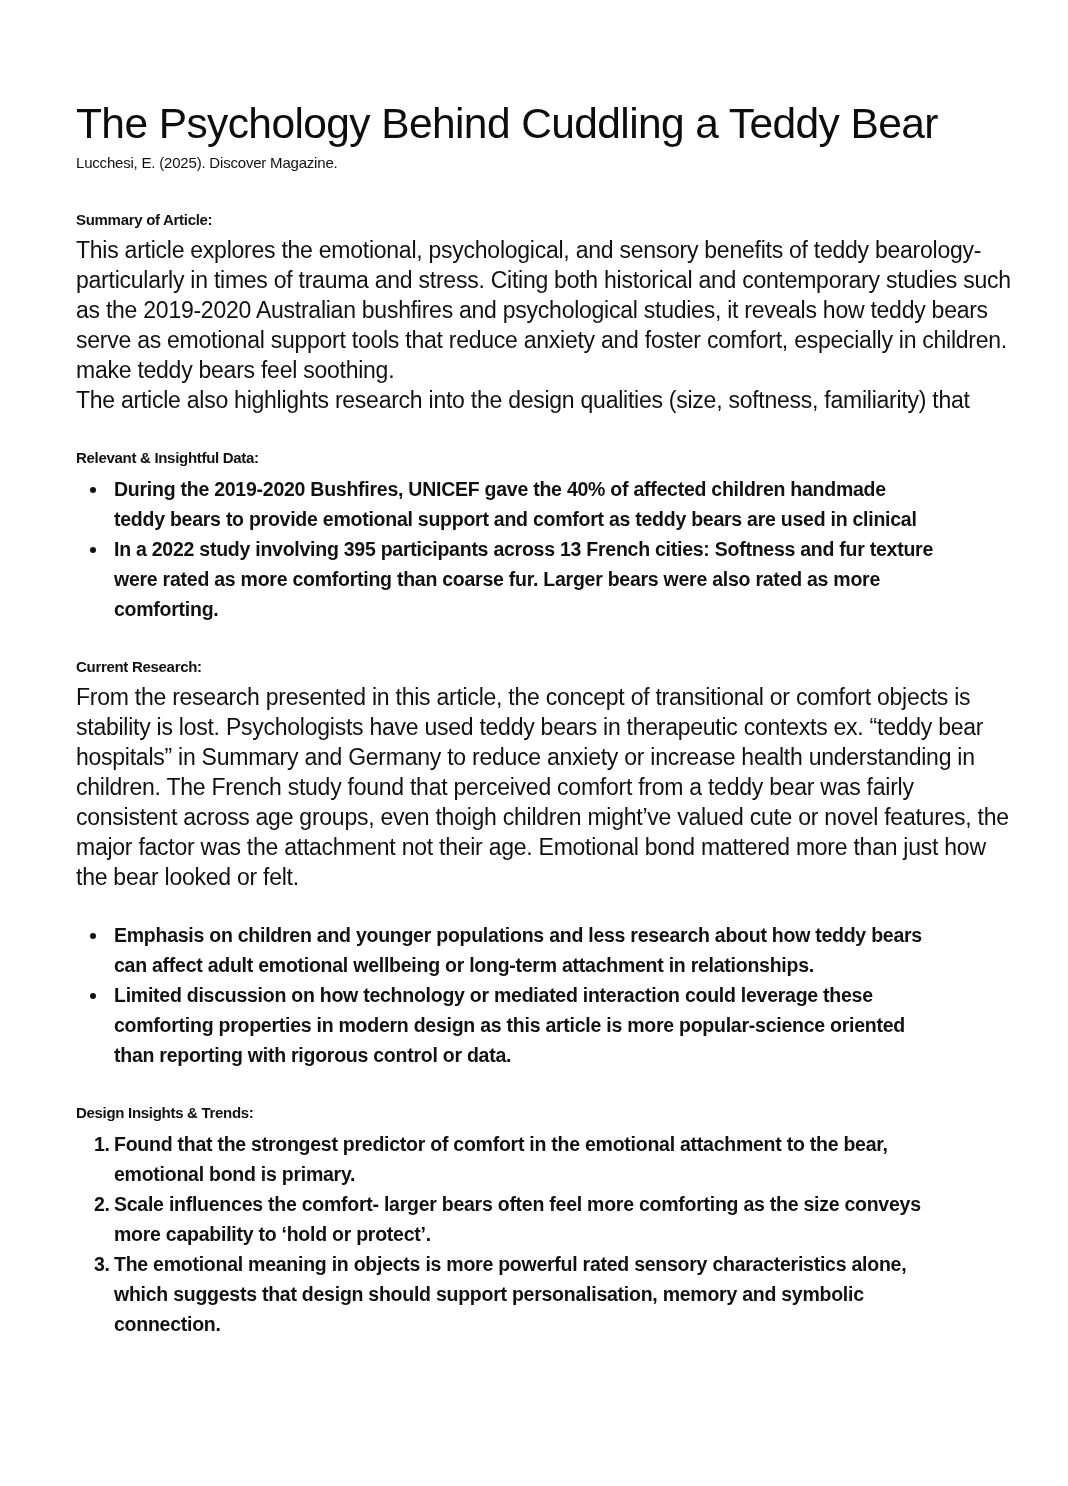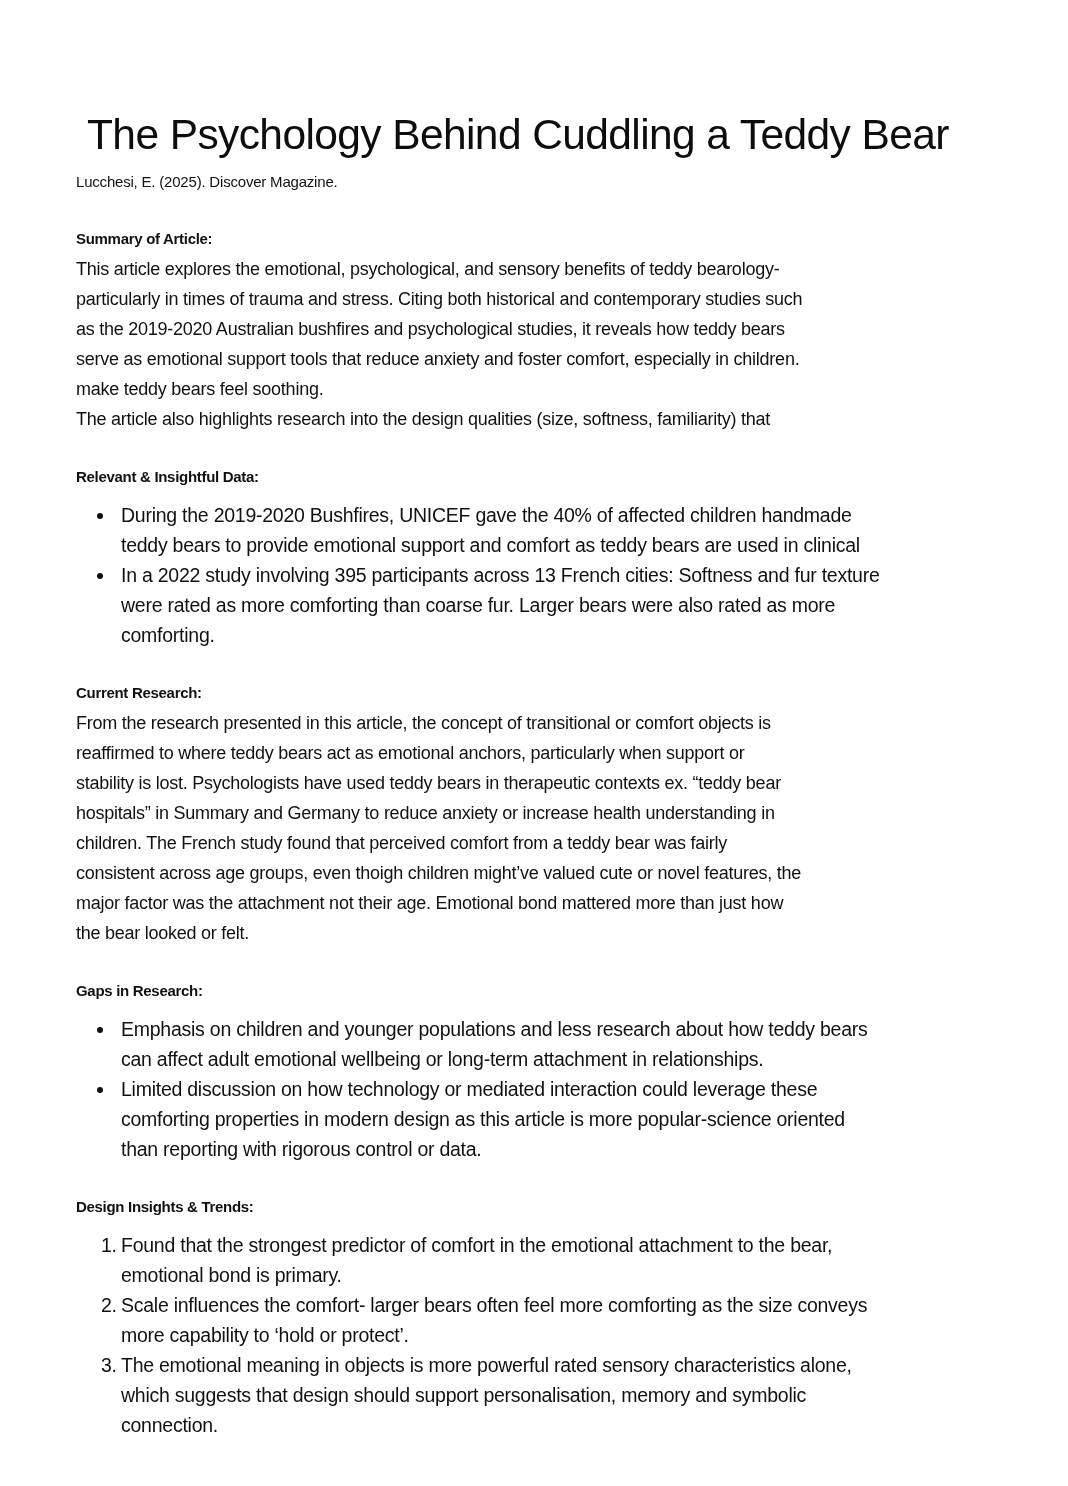--- a/index.html
+++ b/index.html
@@ -19,21 +19,21 @@
       position: absolute;
       left: 76px;
       top: 98px;
       width: 930px;
     }
     .title {
       font-size: 42.5px;
       font-weight: 400;
       letter-spacing: -0.6px;
       line-height: 52px;
-      margin: 11px;
+      margin: 0;
       white-space: nowrap;
       color: #0d0d0d;
     }
     .citation {
       font-size: 15px;
       line-height: 20px;
       margin: 3px 0 0 0;
       letter-spacing: -0.2px;
     }
     .section {
@@ -43,34 +43,35 @@
       margin-top: 32px;
     }
     .heading {
       font-weight: 700;
       font-size: 15px;
       line-height: 30px;
       letter-spacing: -0.3px;
       margin: 0;
     }
     .para {
-      font-size: 18px;
+      font-size: 23px;
       line-height: 30px;
       letter-spacing: -0.25px;
       margin: 0;
       white-space: nowrap;
     }
     .line {
       display: block;
       white-space: nowrap;
     }
     ul.bullets, ol.numbers {
-      margin: 8px;
+      margin: 1px;
       padding: 0;
       list-style: none;
+      font-weight: bold;
     }
     .item {
       position: relative;
       padding-left: 37px;
       font-size: 19.5px;
       line-height: 30px;
       letter-spacing: -0.25px;
     }
     .bullet-dot {
       position: absolute;
@@ -126,32 +127,30 @@
         <span class="line">were rated as more comforting than coarse fur. Larger bears were also rated as more</span>
         <span class="line">comforting.</span>
       </li>
     </ul>
   </div>
 
   <div class="section">
     <h2 class="heading">Current Research:</h2>
     <p class="para">
       <span class="line">From the research presented in this article, the concept of transitional or comfort objects is</span>
-      <span class="line">reaffirmed to where teddy bears act as emotional anchors, particularly when support or</span>
       <span class="line">stability is lost. Psychologists have used teddy bears in therapeutic contexts ex. “teddy bear</span>
       <span class="line">hospitals” in Summary and Germany to reduce anxiety or increase health understanding in</span>
       <span class="line">children. The French study found that perceived comfort from a teddy bear was fairly</span>
       <span class="line">consistent across age groups, even thoigh children might’ve valued cute or novel features, the</span>
       <span class="line">major factor was the attachment not their age. Emotional bond mattered more than just how</span>
       <span class="line">the bear looked or felt.</span>
     </p>
   </div>
 
   <div class="section">
-    <h2 class="heading">Gaps in Research:</h2>
     <ul class="bullets">
       <li class="item">
         <span class="bullet-dot"></span>
         <span class="line">Emphasis on children and younger populations and less research about how teddy bears</span>
         <span class="line">can affect adult emotional wellbeing or long-term attachment in relationships.</span>
       </li>
       <li class="item">
         <span class="bullet-dot"></span>
         <span class="line">Limited discussion on how technology or mediated interaction could leverage these</span>
         <span class="line">comforting properties in modern design as this article is more popular-science oriented</span>

